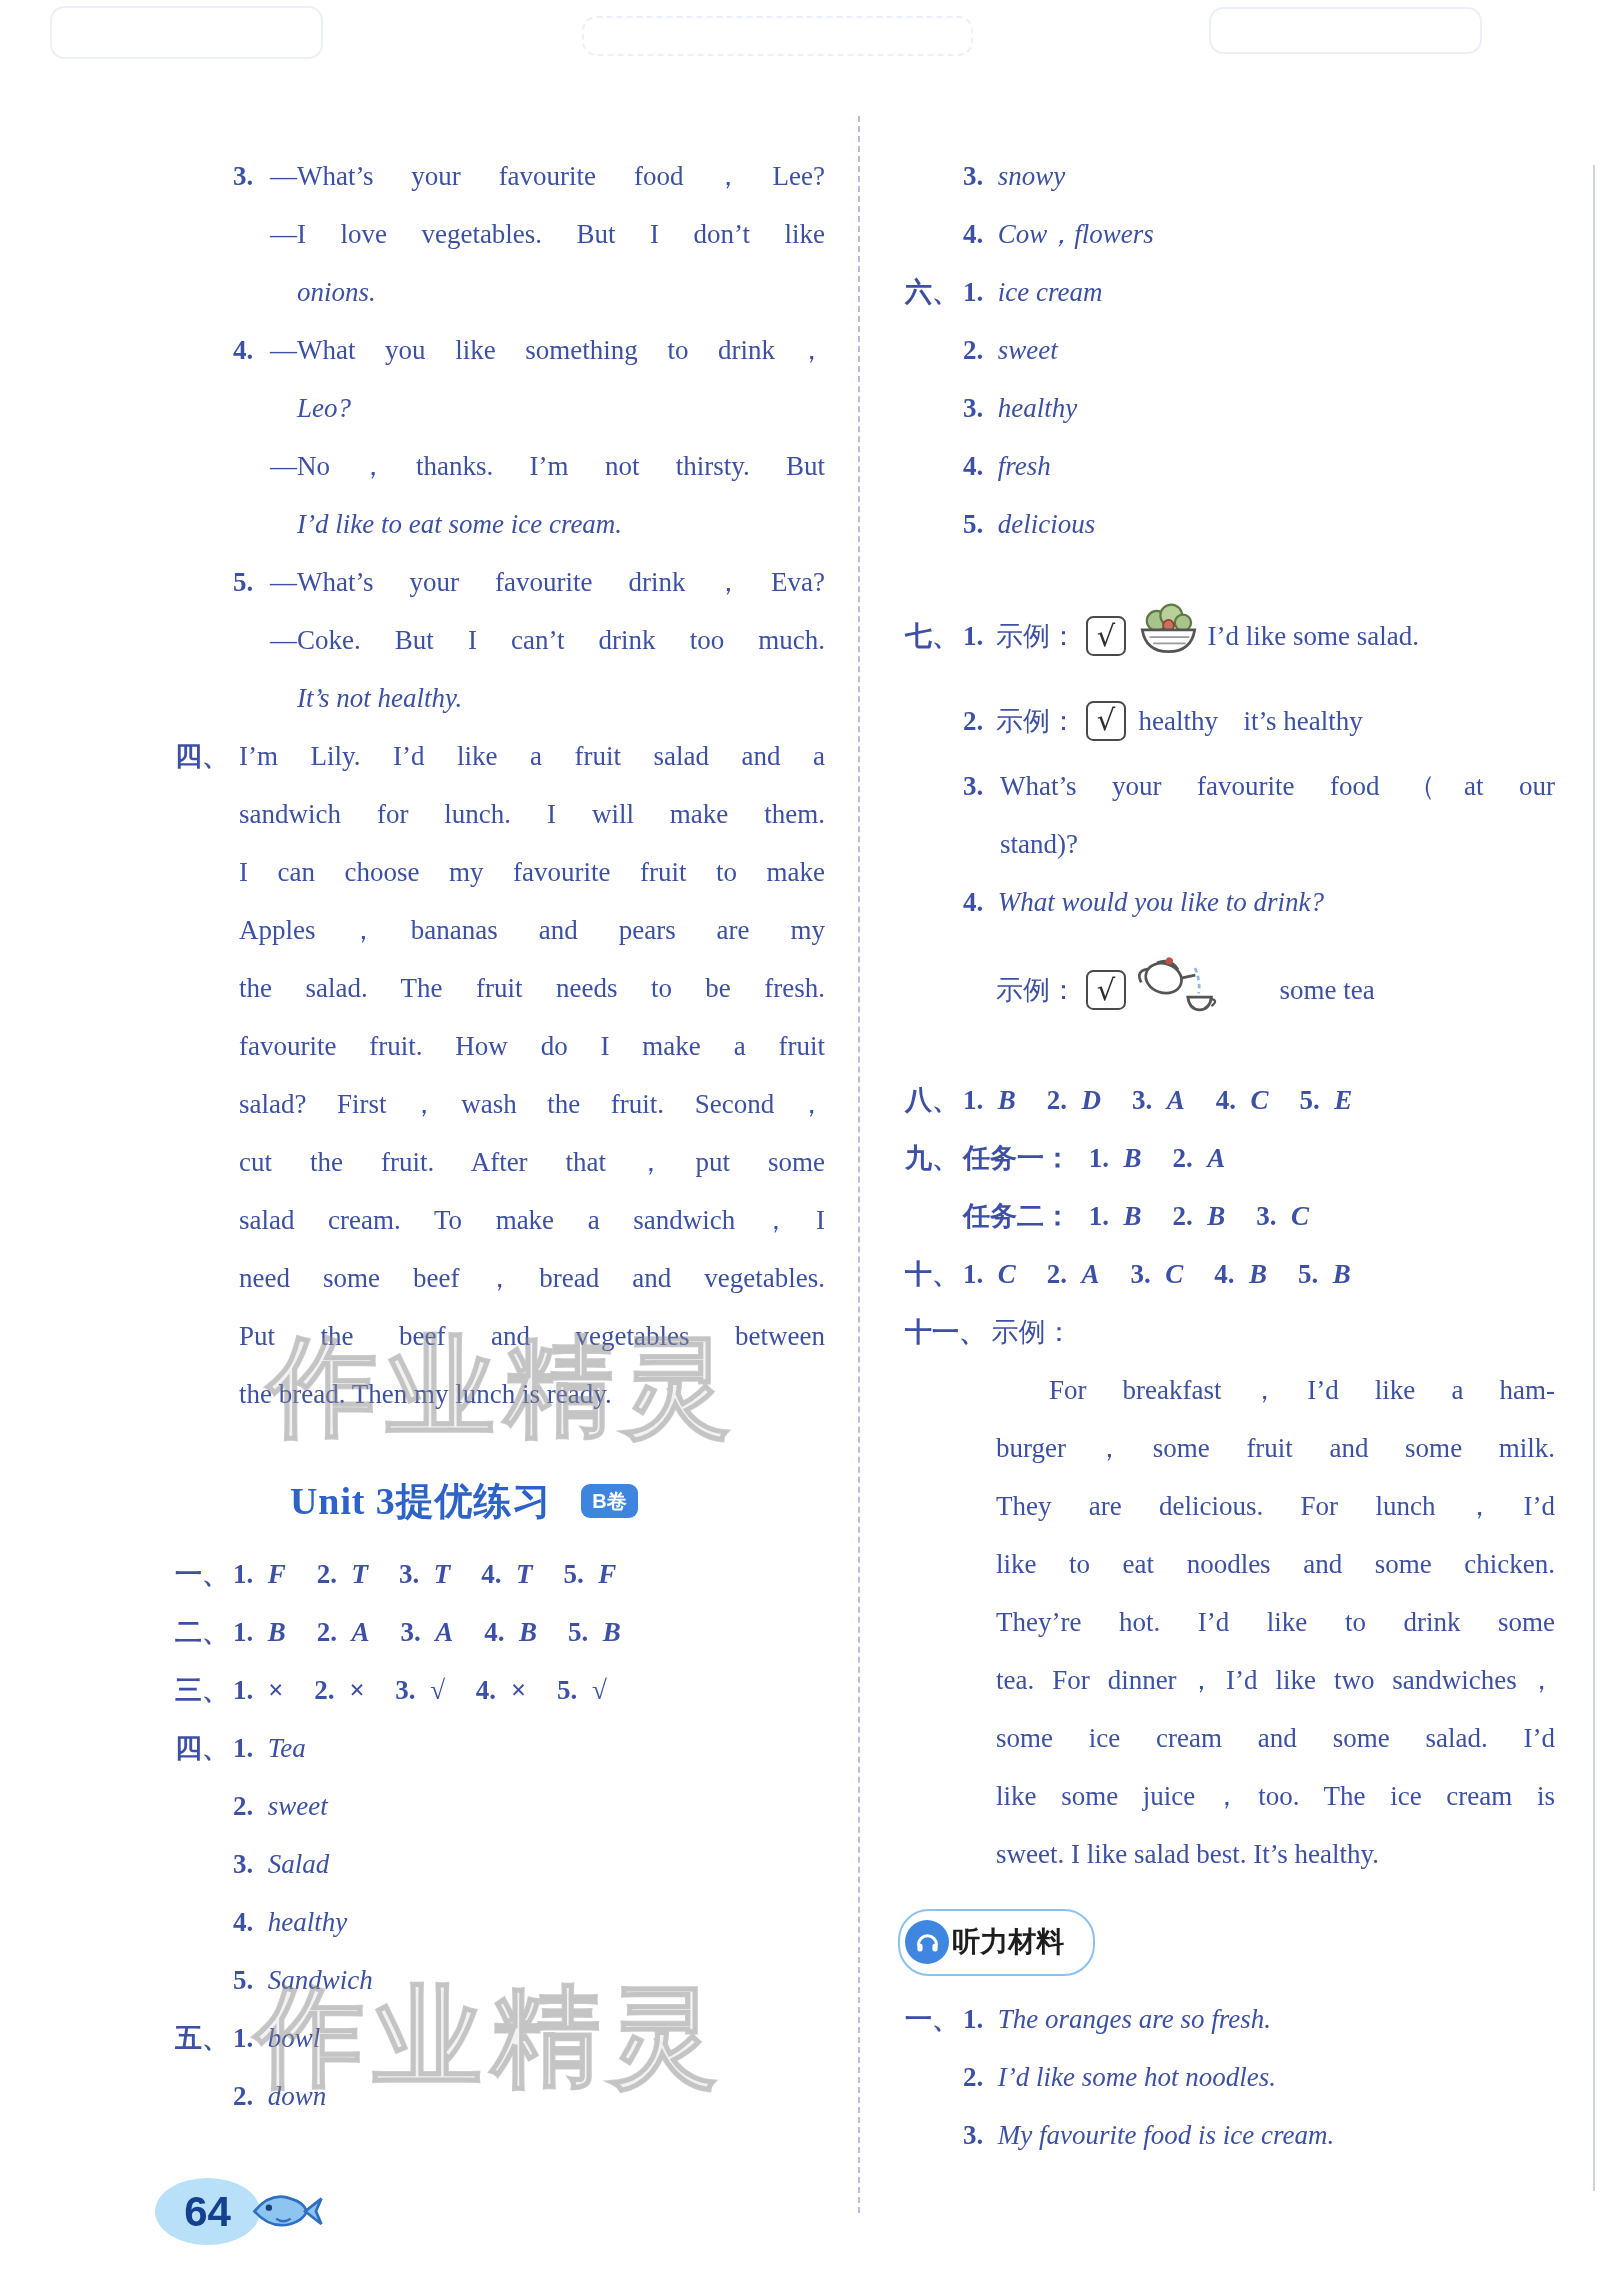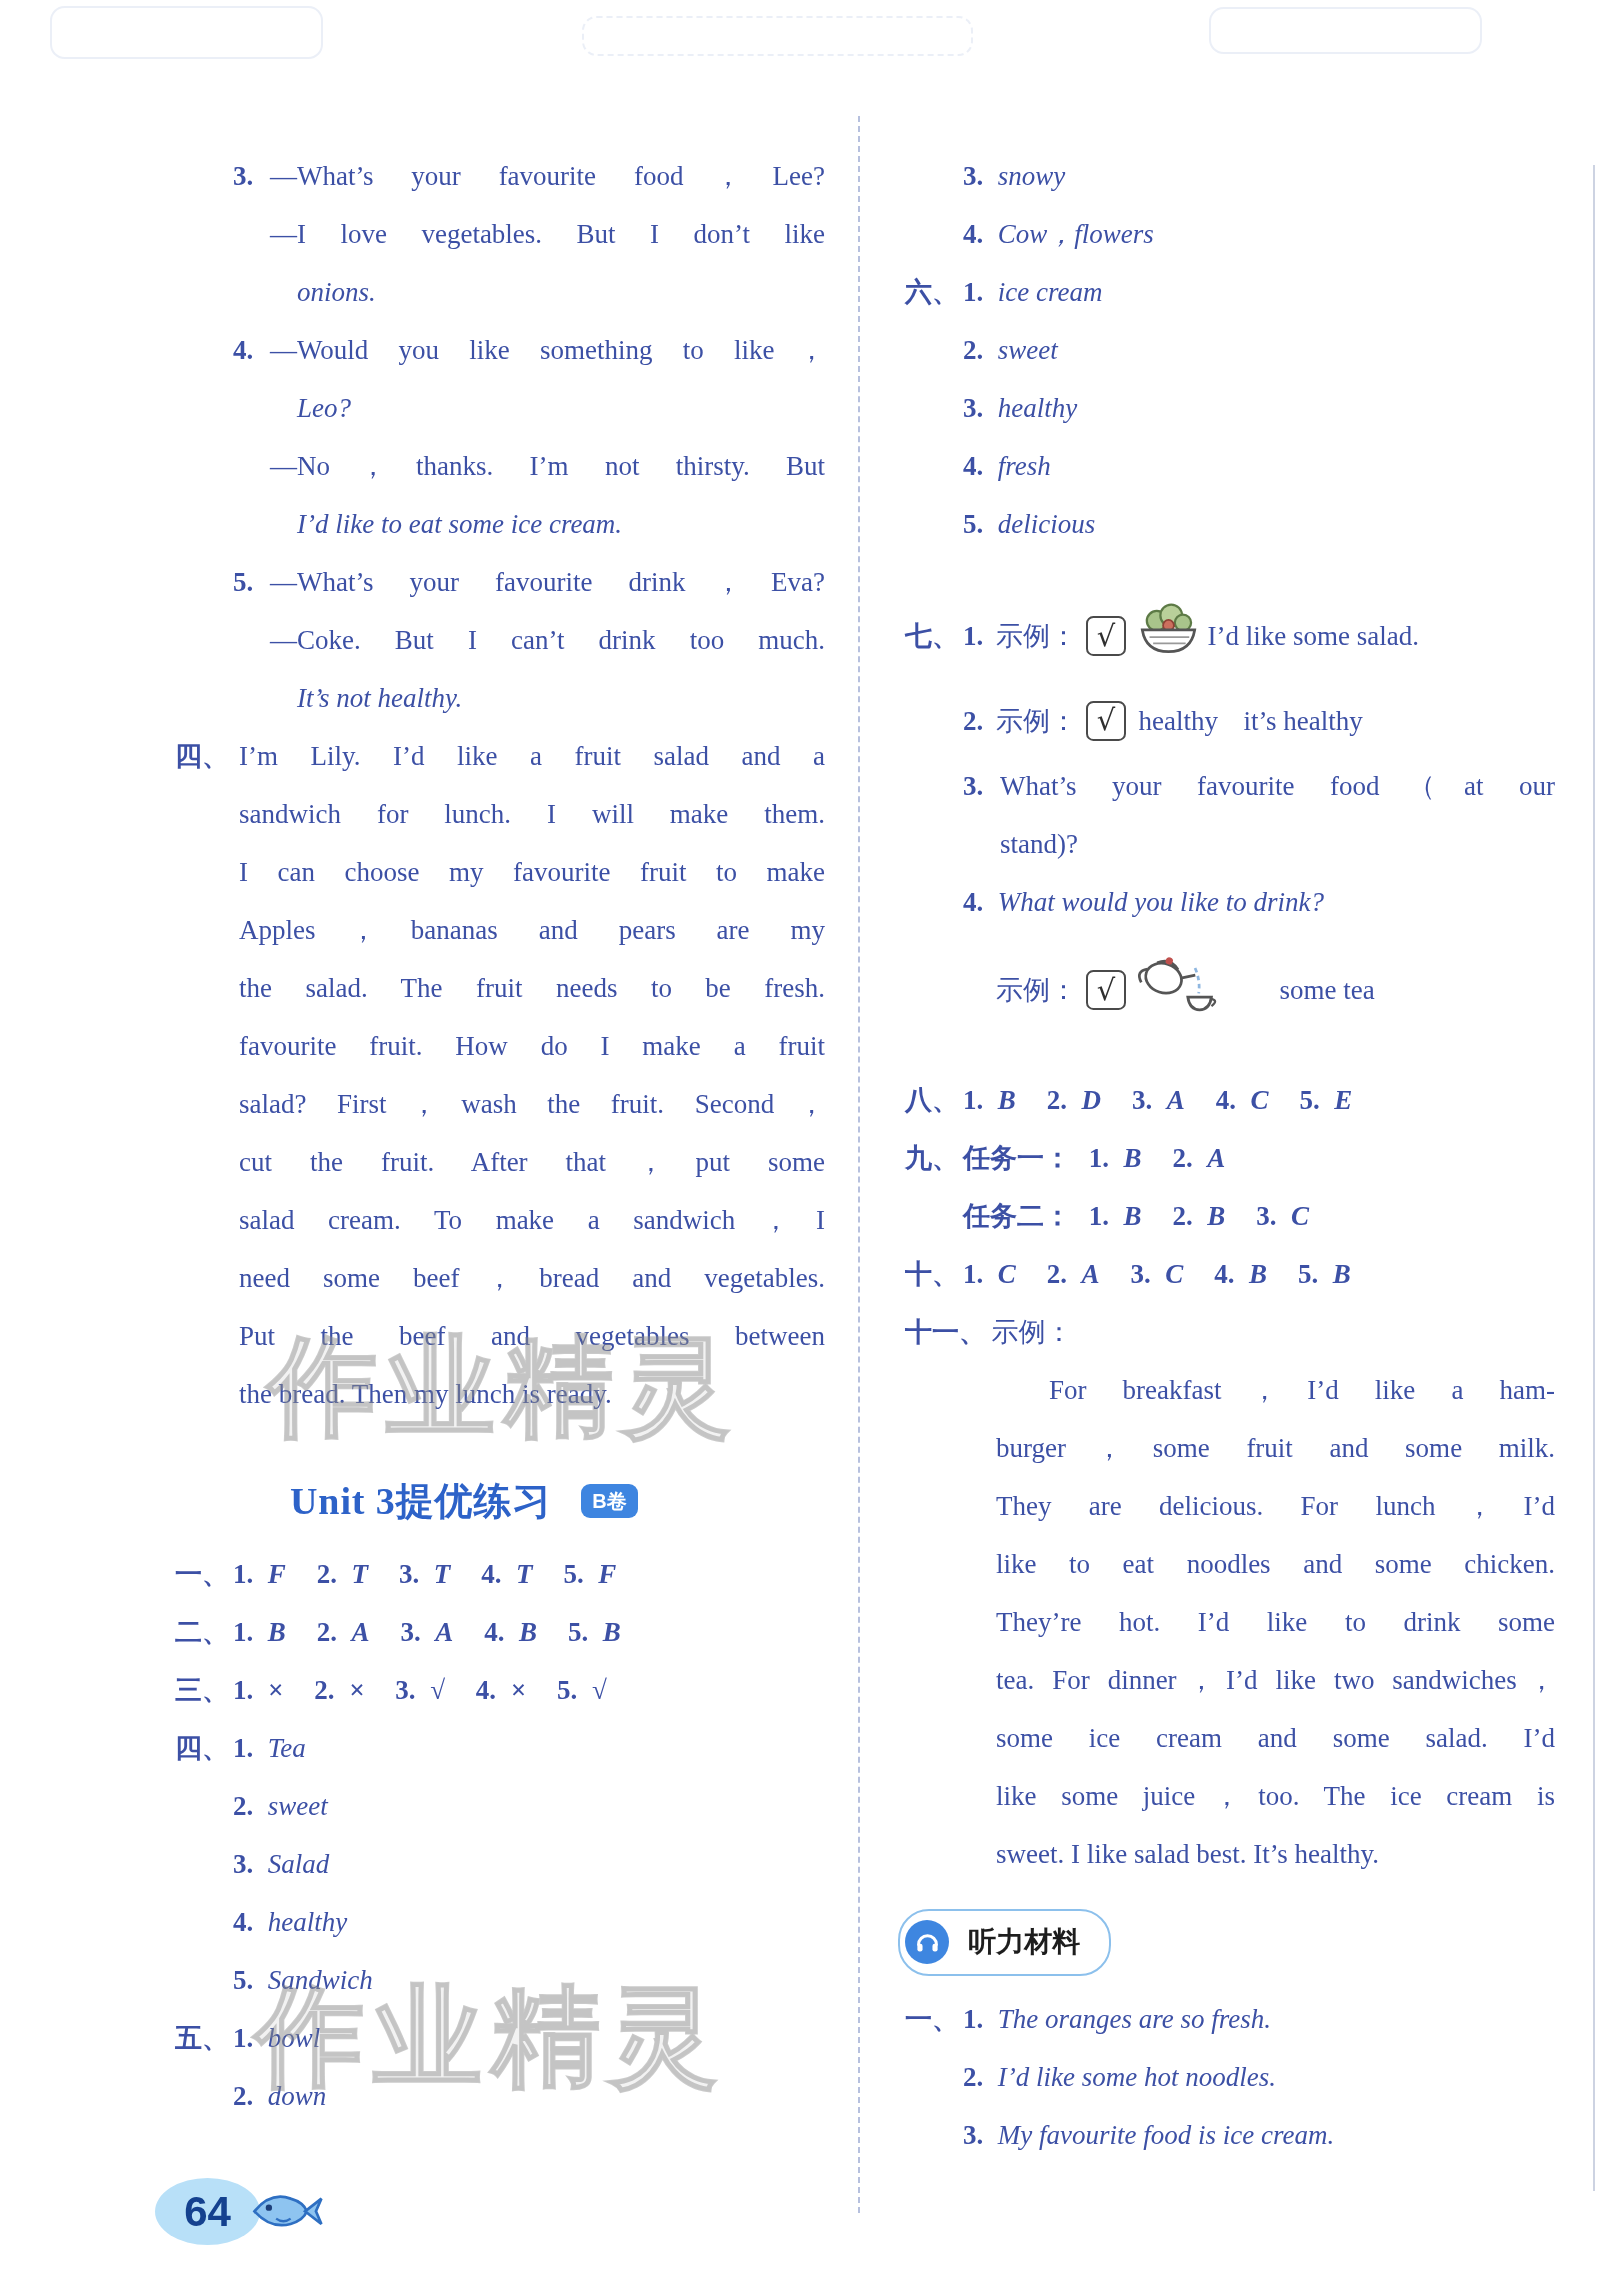--- a/index.html
+++ b/index.html
@@ -83,21 +83,21 @@
   .numblock .pn.abs { position:absolute; left:58px; top:0; }
   .sec7 .vrow { padding-left:58px; }
 
   
   .row11 { min-height:58px; }
   .row11 .shili-plain { margin-left:5.5px; }
   .p11 { padding-left:91px; }
   .p11 .jline:first-child { padding-left:53px; }
 
   
-  .listen-badge { display:inline-flex; align-items:center; gap:19px; border:2.7px solid #8cc0ec; border-radius:31px;
+  .listen-badge { display:inline-flex; align-items:center; gap:3px; border:2.7px solid #8cc0ec; border-radius:31px;
                   padding:2.7px 29px 2.7px 5.5px; margin:25.5px 0 14.5px -7.3px; background:#ffffff; }
   .lb-icon { width:44px; height:44px; border-radius:50%; background:#3e86e0;
              display:flex; align-items:center; justify-content:center; }
   .lb-text { font-size:28px; font-weight:bold; color:#1d1d1d; font-family:"Liberation Sans",sans-serif; }
 
   
   .pagearea { position:absolute; left:155px; top:2178px; display:flex; align-items:center; }
   .pn-bubble { width:105px; height:67px; background:#b8e0f8; border-radius:50%;
                display:flex; align-items:center; justify-content:center; }
   .pn-text { font-family:"Liberation Sans",sans-serif; font-weight:bold; font-size:42px; color:#14418f; }
@@ -128,21 +128,21 @@
         </div>
       <div class="jlines hang">
           <div class="jline">—I love vegetables. But I don’t like</div>
           <div class="jline last">onions.</div>
         </div>
     </div>
 
     <div class="dlg">
       <b class="dnum">4.</b>
       <div class="jlines hang">
-          <div class="jline">—Would you like something to like，</div>
+          <div class="jline">—What you like something to drink，</div>
           <div class="jline last">Leo?</div>
         </div>
       <div class="jlines hang">
           <div class="jline">—No，thanks. I’m not thirsty. But</div>
           <div class="jline last">I’d like to eat some ice cream.</div>
         </div>
     </div>
 
     <div class="dlg">
       <b class="dnum">5.</b>

